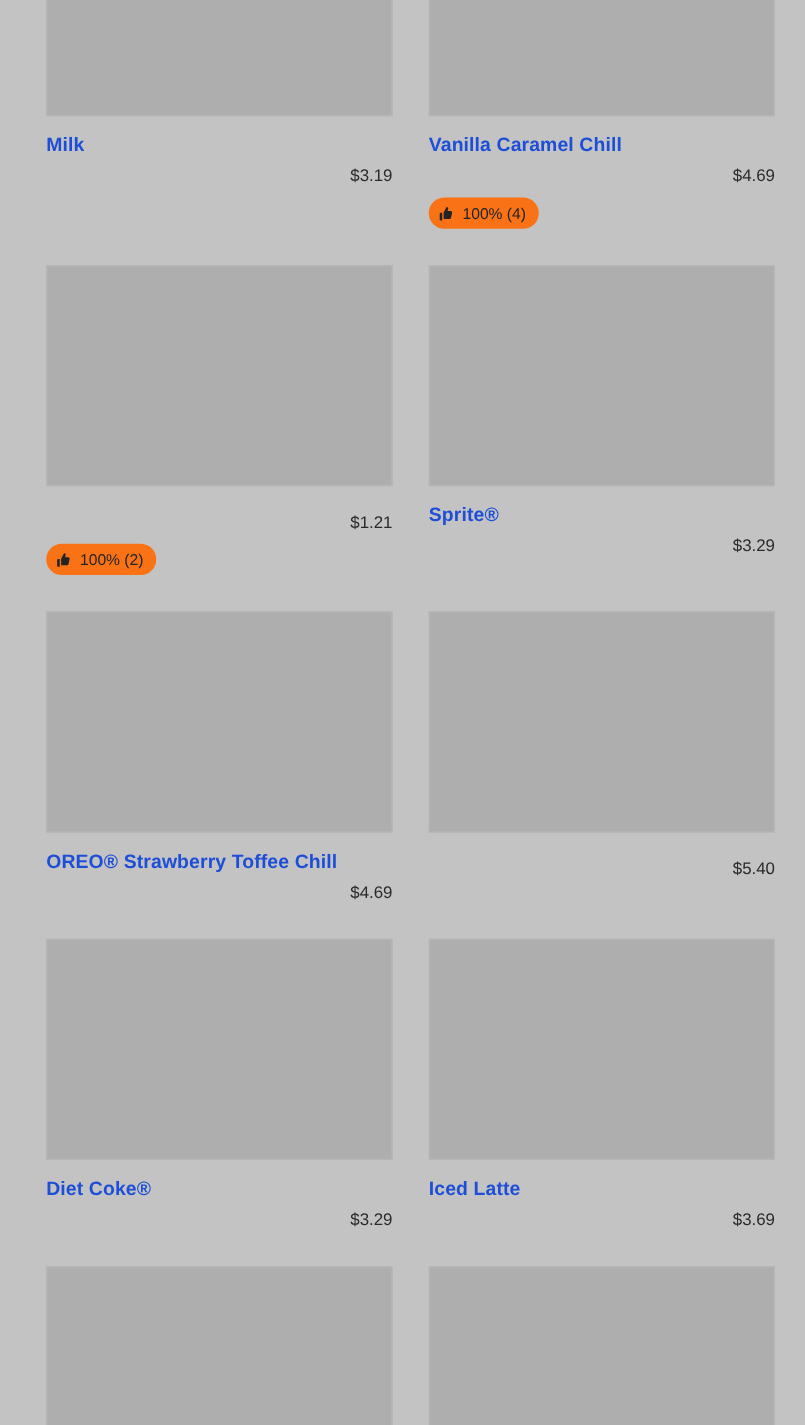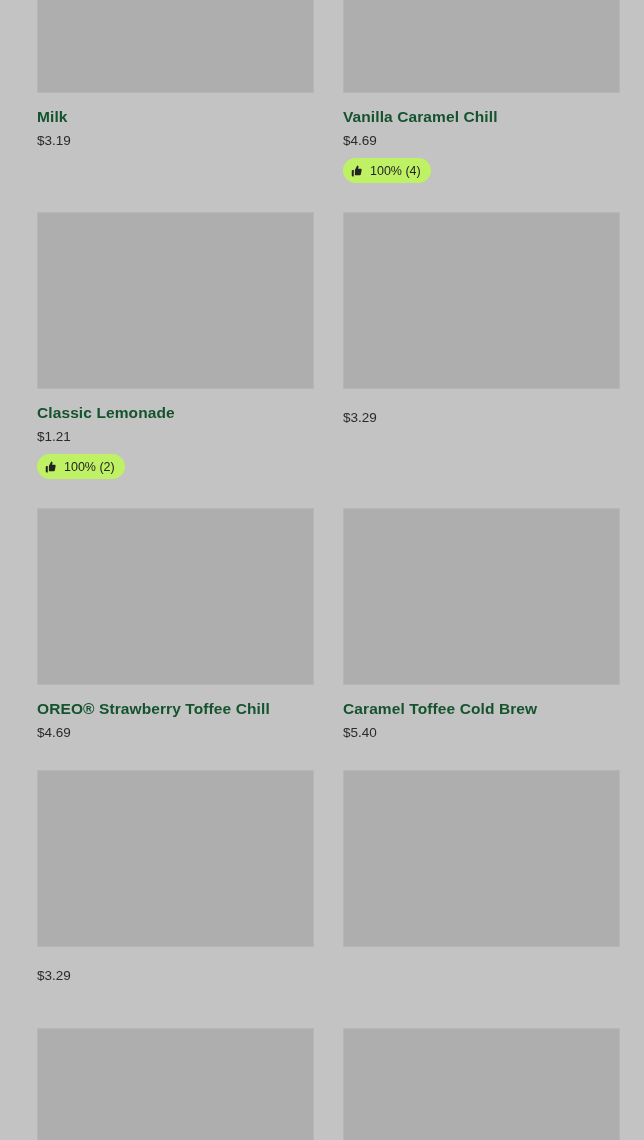--- a/index.html
+++ b/index.html
@@ -55,39 +55,40 @@
     padding-top: 14px;
     padding-bottom: 29px;
     min-height: 81px;
     box-sizing: border-box;
   }
 
   .product-name {
     font-size: 15.5px;
     line-height: 19px;
     font-weight: 700;
-    color: #14532d;
+    color: #1d4ed8;
     letter-spacing: 0.1px;
     margin: 0;
     white-space: nowrap;
   }
 
   .product-price {
     font-size: 13.5px;
     line-height: 17px;
     color: #2a2a2a;
     margin: 6px 0 0 0;
     font-weight: 400;
+    text-align: right;
   }
 
   .rating-badge {
     display: inline-flex;
     align-items: center;
     gap: 7px;
-    background: #bef264;
+    background: #f97316;
     border-radius: 13px;
     padding: 3px 10px 3px 8px;
     margin-top: 9px;
     height: 19px;
     box-sizing: content-box;
   }
 
   .thumb-icon {
     display: inline-block;
     width: 12px;
@@ -128,58 +129,61 @@
             <span class="thumb-icon">
               <svg viewBox="0 0 16 16" aria-hidden="true">
                 <path d="M5.2 6.6 8.3.7c.6-.1 1.3.2 1.6.8.2.4.2.9.1 1.3l-.6 2.3h3.4c.9 0 1.6.8 1.4 1.7l-1.1 5.4c-.2.8-.9 1.4-1.7 1.4H5.2V6.6Zm-1.5.2v8.4H2.1c-.6 0-1.1-.5-1.1-1.1V7.9c0-.6.5-1.1 1.1-1.1h1.6Z"></path>
               </svg>
             </span>
             <span class="rating-text">100% (4)</span>
           </div></div>
       </div>
       <div class="product-card">
         <div class="product-image"></div>
-        <div class="product-info"><div class="product-name">Classic Lemonade</div><div class="product-price">$1.21</div><div class="rating-badge">
+        <div class="product-info"><div class="product-price">$1.21</div><div class="rating-badge">
             <span class="thumb-icon">
               <svg viewBox="0 0 16 16" aria-hidden="true">
                 <path d="M5.2 6.6 8.3.7c.6-.1 1.3.2 1.6.8.2.4.2.9.1 1.3l-.6 2.3h3.4c.9 0 1.6.8 1.4 1.7l-1.1 5.4c-.2.8-.9 1.4-1.7 1.4H5.2V6.6Zm-1.5.2v8.4H2.1c-.6 0-1.1-.5-1.1-1.1V7.9c0-.6.5-1.1 1.1-1.1h1.6Z"></path>
               </svg>
             </span>
             <span class="rating-text">100% (2)</span>
           </div></div>
       </div>
       <div class="product-card">
         <div class="product-image"></div>
         <div class="product-info">
+          <div class="product-name">Sprite®</div>
           <div class="product-price">$3.29</div>
         </div>
       </div>
       <div class="product-card">
         <div class="product-image"></div>
         <div class="product-info">
           <div class="product-name">OREO® Strawberry Toffee Chill</div>
           <div class="product-price">$4.69</div>
         </div>
       </div>
       <div class="product-card">
         <div class="product-image"></div>
         <div class="product-info">
-          <div class="product-name">Caramel Toffee Cold Brew</div>
           <div class="product-price">$5.40</div>
         </div>
       </div>
       <div class="product-card">
         <div class="product-image"></div>
         <div class="product-info">
+          <div class="product-name">Diet Coke®</div>
           <div class="product-price">$3.29</div>
         </div>
       </div>
       <div class="product-card">
         <div class="product-image"></div>
         <div class="product-info">
+          <div class="product-name">Iced Latte</div>
+          <div class="product-price">$3.69</div>
         </div>
       </div>
       <div class="product-card">
         <div class="product-image"></div>
       </div>
       <div class="product-card">
         <div class="product-image"></div>
       </div>
     </div>
 </div>

